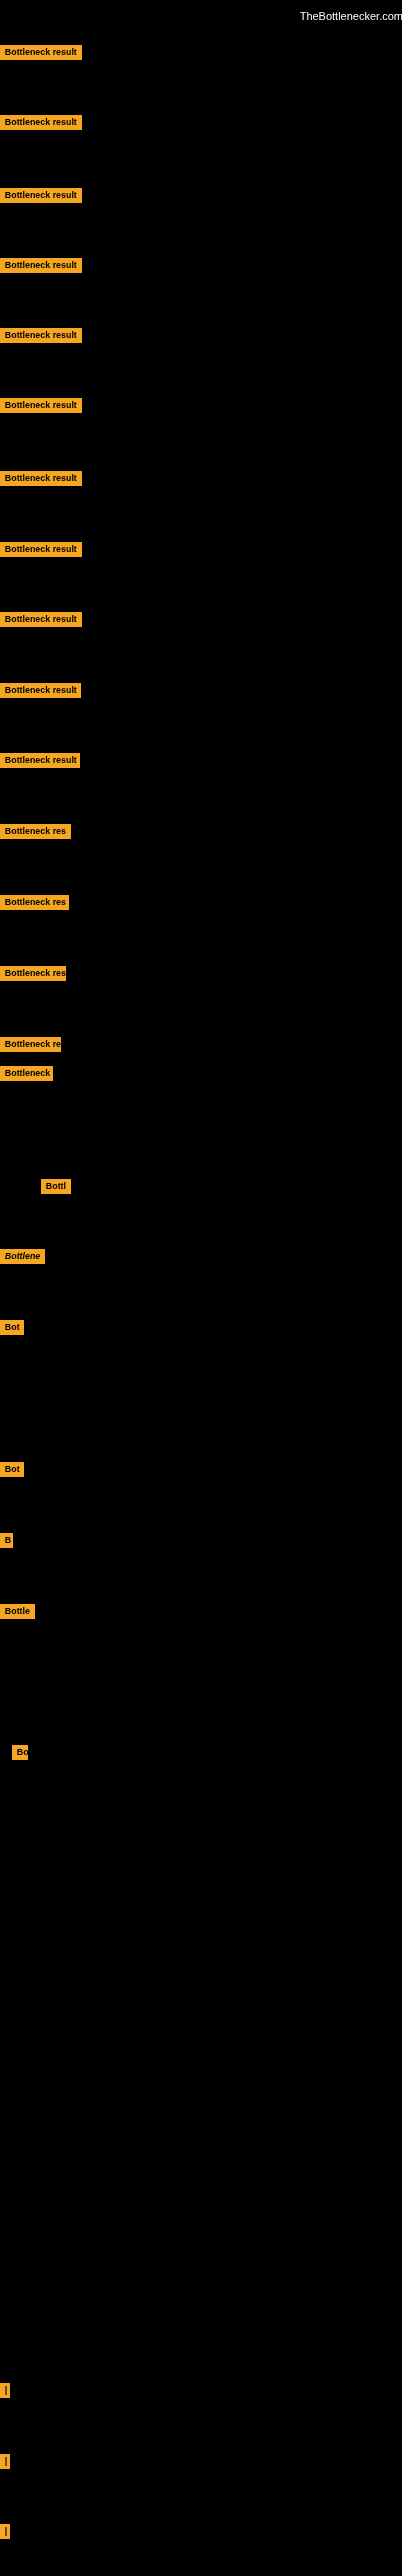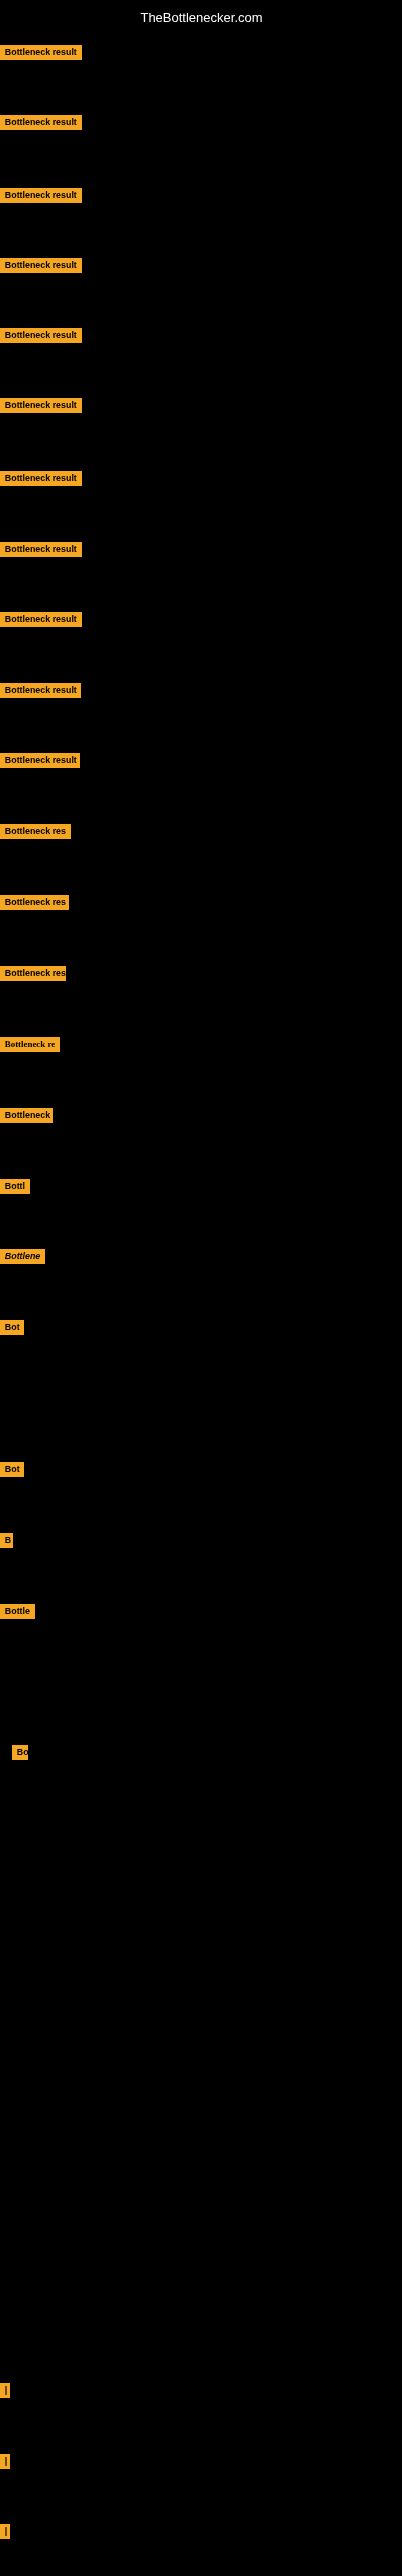--- a/index.html
+++ b/index.html
@@ -8,23 +8,23 @@
       box-sizing: border-box;
     }
     body {
       background-color: #000000;
       width: 403px;
       min-height: 2576px;
       font-family: Arial, sans-serif;
       position: relative;
     }
     .site-title {
-      text-align: center;
+      text-align: right;
       color: #ffffff;
-      font-size: 13px;
+      font-size: 11px;
       padding: 6.4px 0;
       position: absolute;
       top: 3.2px;
       left: 0;
       right: 0;
     }
     .bottleneck-badge {
       background-color: #f5a623;
       color: #000000;
       font-size: 8.9px;
@@ -52,23 +52,23 @@
     <div class="badge-item" style="top: 328px; max-width: 89px;"><span class="bottleneck-badge" style="max-width: 89px;">Bottleneck result</span></div>
     <div class="badge-item" style="top: 398px; max-width: 88px;"><span class="bottleneck-badge" style="max-width: 88px;">Bottleneck result</span></div>
     <div class="badge-item" style="top: 471px; max-width: 86px;"><span class="bottleneck-badge" style="max-width: 86px;">Bottleneck result</span></div>
     <div class="badge-item" style="top: 542px; max-width: 85px;"><span class="bottleneck-badge" style="max-width: 85px;">Bottleneck result</span></div>
     <div class="badge-item" style="top: 612px; max-width: 83px;"><span class="bottleneck-badge" style="max-width: 83px;">Bottleneck result</span></div>
     <div class="badge-item" style="top: 683px; max-width: 81px;"><span class="bottleneck-badge" style="max-width: 81px;">Bottleneck result</span></div>
     <div class="badge-item" style="top: 753px; max-width: 80px;"><span class="bottleneck-badge" style="max-width: 80px;">Bottleneck result</span></div>
     <div class="badge-item" style="top: 824px; max-width: 72px;"><span class="bottleneck-badge" style="max-width: 72px;">Bottleneck res</span></div>
     <div class="badge-item" style="top: 895px; max-width: 69px;"><span class="bottleneck-badge" style="max-width: 69px;">Bottleneck res</span></div>
     <div class="badge-item" style="top: 966px; max-width: 66px;"><span class="bottleneck-badge" style="max-width: 66px;">Bottleneck res</span></div>
-    <div class="badge-item" style="top: 1037px; max-width: 61px;"><span class="bottleneck-badge" style="max-width: 61px; font-family: Liberation Serif, serif;">Bottleneck re</span></div>
-    <div class="badge-item" style="top: 1108px; max-width: 53px;"><span class="bottleneck-badge" style="max-width: 53px;">Bottleneck</span></div>
-    <div class="badge-item" style="top: 1179px; max-width: 34px;"><span class="bottleneck-badge" style="max-width: 34px;">Bottl</span></div>
+    <div class="badge-item" style="top: 1037px; max-width: 61px;"><span class="bottleneck-badge" style="max-width: 61px;">Bottleneck re</span></div>
+    <div class="badge-item" style="top: 1066px; max-width: 53px;"><span class="bottleneck-badge" style="max-width: 53px;">Bottleneck</span></div>
+    <div class="badge-item" style="top: 1179px; max-width: 34px;"><span class="bottleneck-badge" style="max-width: 34px; margin-left: 41px;">Bottl</span></div>
     <div class="badge-item" style="top: 1249px; max-width: 45px; font-style: italic;"><span class="bottleneck-badge" style="max-width: 45px;">Bottlene</span></div>
     <div class="badge-item" style="top: 1320px; max-width: 24px;"><span class="bottleneck-badge" style="max-width: 24px;">Bot</span></div>
     <div class="badge-item" style="top: 1462px; max-width: 24px;"><span class="bottleneck-badge" style="max-width: 24px;">Bot</span></div>
     <div class="badge-item" style="top: 1533px; max-width: 13px;"><span class="bottleneck-badge" style="max-width: 13px;">B</span></div>
     <div class="badge-item" style="top: 1604px; max-width: 35px;"><span class="bottleneck-badge" style="max-width: 35px;">Bottle</span></div>
     <div class="badge-item" style="top: 1745px; max-width: 16px; padding-left: 12px;"><span class="bottleneck-badge" style="max-width: 16px;">Bo</span></div>
     <div class="badge-item" style="top: 2383px; max-width: 6.4px;"><span class="bottleneck-badge" style="max-width: 6.4px;">|</span></div>
     <div class="badge-item" style="top: 2454px; max-width: 6.4px;"><span class="bottleneck-badge" style="max-width: 6.4px;">|</span></div>
     <div class="badge-item" style="top: 2524px; max-width: 6.4px;"><span class="bottleneck-badge" style="max-width: 6.4px;">|</span></div>
   </div>

